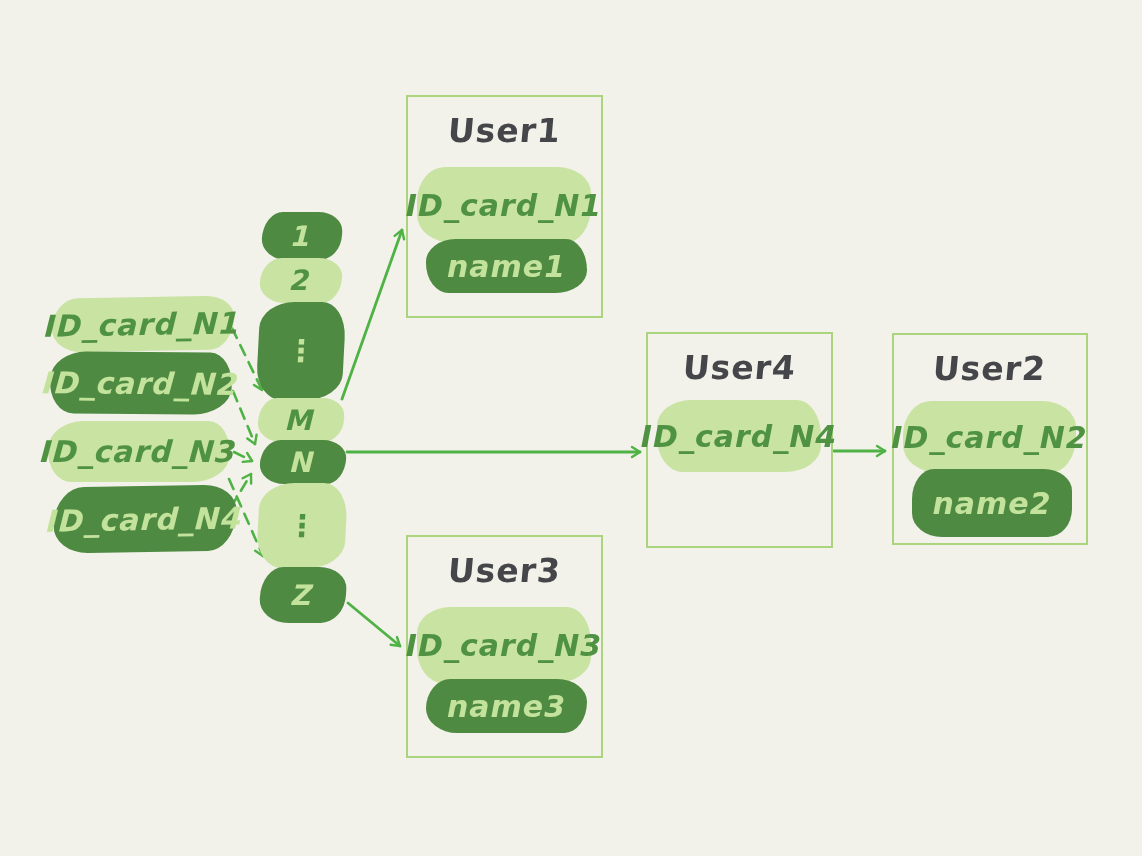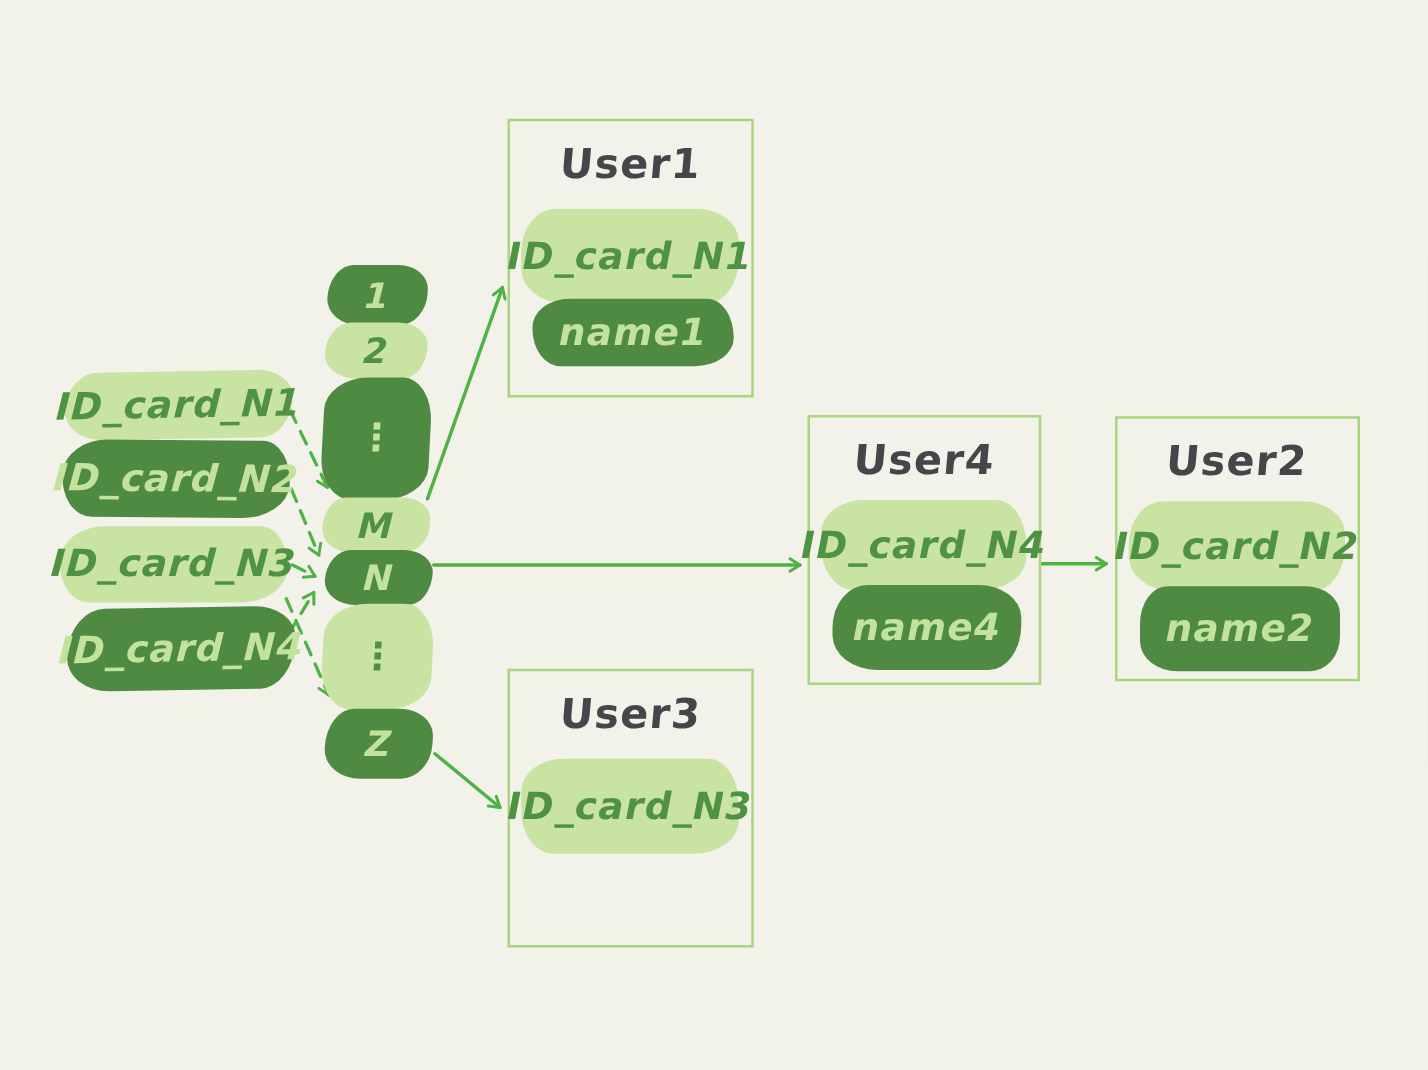--- a/index.html
+++ b/index.html
@@ -96,28 +96,28 @@
 
   <div class="user-card" style="left:406px; top:95px; width:197px; height:223px;">
     <div class="card-title">User1</div>
     <div class="pill light blob-a id-pill">ID_card_N1</div>
     <div class="pill dark blob-b name-pill">name1</div>
   </div>
 
   <div class="user-card short" style="left:646px; top:332px; width:187px; height:216px;">
     <div class="card-title">User4</div>
     <div class="pill light blob-b id-pill">ID_card_N4</div>
-    <div class="pill dark blob-a name-pill">name4</div>
   </div>
 
   <div class="user-card short" style="left:892px; top:333px; width:196px; height:212px;">
     <div class="card-title">User2</div>
     <div class="pill light blob-a id-pill">ID_card_N2</div>
     <div class="pill dark blob-c name-pill">name2</div>
   </div>
 
   <div class="user-card" style="left:406px; top:535px; width:197px; height:223px;">
     <div class="card-title">User3</div>
     <div class="pill light blob-b id-pill">ID_card_N3</div>
+    <div class="pill dark blob-a name-pill">name3</div>
   </div>
 
 
 </div>
 
 </body></html>

